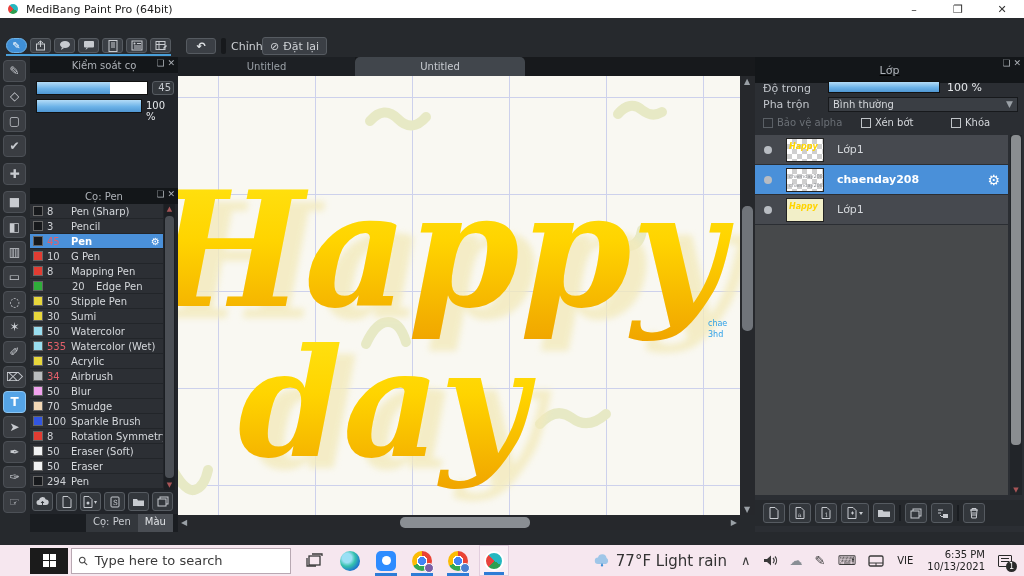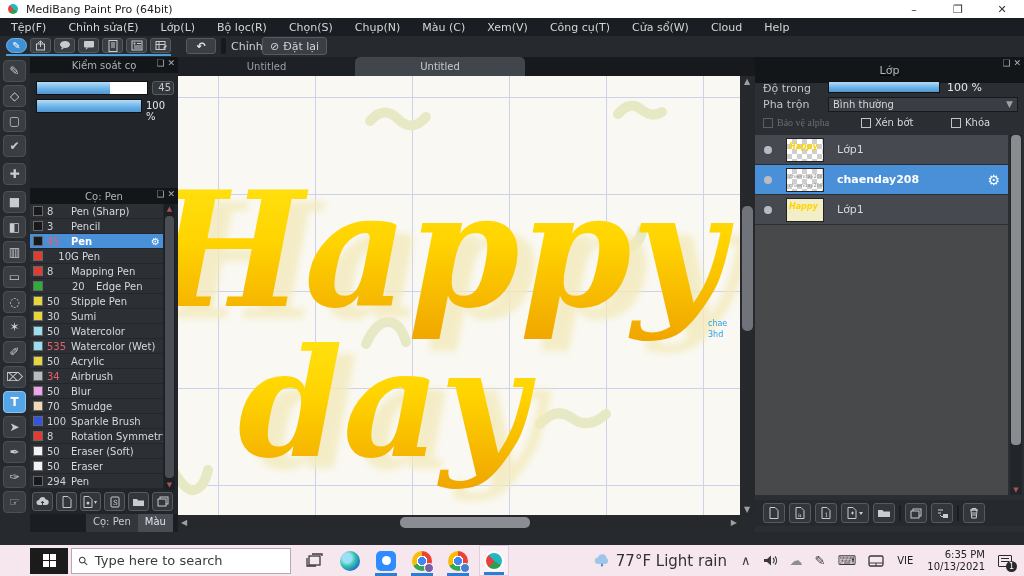--- a/index.html
+++ b/index.html
@@ -94,21 +94,21 @@
   #rp-head { height:26px;text-decoration:underline; }
   .rp-label { position:absolute; font-size:11px; color:#c2c6cc; }
   #op-slider { position:absolute; left:73px; top:24px; width:112px; height:12px; border:1px solid #111;
                background:linear-gradient(180deg,#b4dcf7,#6db3e8 55%,#4f97d3); }
   #op-val { position:absolute; left:192px; top:24px; font-size:11px; color:#e4e7ea; }
   #blend-box { position:absolute; left:73px; top:40px; width:190px; height:15px; background:#3a3e44; border:1px solid #17191c;
                font-size:10px; color:#d5d8dc; padding:1px 4px; }
   #blend-box .car { position:absolute; right:4px; top:1px; color:#9aa0a6; font-size:9px; }
   .chk { position:absolute; top:60px; display:flex; align-items:center; gap:4px; font-size:10px; color:#d5d8dc; }
   .chk .box { width:10px; height:10px; border:1px solid #c0c4c8; background:transparent; }
-  .chk.dim { color:#6a6f75;font-family:Liberation Serif, serif; } .chk.dim .box { border-color:#5a5f65; }
+  .chk.dim { color:#6a6f75; } .chk.dim .box { border-color:#5a5f65; }
 
   #layers { position:absolute; left:0; top:78px; width:253px; }
   .l-row { height:29px; background:#46494f; margin-bottom:1px; display:flex; align-items:center; position:relative; }
   .l-row.sel { background:#4a90d9; }
   .l-dot { width:8px; height:8px; border-radius:50%; background:#b8bcc2; margin-left:9px; flex:0 0 auto; }
   .l-thumb { width:38px; height:24px; margin-left:14px; border:1px solid #222; flex:0 0 auto; position:relative; overflow:hidden;
              background:conic-gradient(#cfcfcf 0 25%,#fff 0 50%,#cfcfcf 0 75%,#fff 0) 0 0/10px 10px; }
   .l-thumb.solid { background:#f2efc8; }
   .l-mini { position:absolute; left:2px; top:3px; font-size:8px; font-weight:bold; color:#ffd400; line-height:9px; font-style:italic; }
   .l-mini.txt { color:#8a8d92; font-size:5px; font-style:normal; font-weight:normal; }
@@ -168,34 +168,20 @@
   <div id="titlebar" class="abs">
     <div id="logo"></div>
     <div id="title-text">MediBang Paint Pro (64bit)</div>
     <div id="win-controls">
       <div class="wctl">–</div>
       <div class="wctl">❐</div>
       <div class="wctl">✕</div>
     </div>
   </div>
 
-  <div id="menubar" class="abs">
-    <div class="menu-item">Tệp(F)</div>
-    <div class="menu-item">Chỉnh sửa(E)</div>
-    <div class="menu-item">Lớp(L)</div>
-    <div class="menu-item">Bộ lọc(R)</div>
-    <div class="menu-item">Chọn(S)</div>
-    <div class="menu-item">Chụp(N)</div>
-    <div class="menu-item">Màu (C)</div>
-    <div class="menu-item">Xem(V)</div>
-    <div class="menu-item">Công cụ(T)</div>
-    <div class="menu-item">Cửa sổ(W)</div>
-    <div class="menu-item">Cloud</div>
-    <div class="menu-item">Help</div>
-  </div>
 
   <div id="toolbar" class="abs">
     <div id="tb-group">
       <div class="tb-btn sel">✎</div>
       <div class="tb-btn">
         <svg width="11" height="11" viewBox="0 0 11 11">
             <rect x="1.5" y="4" width="8" height="6" fill="none" stroke="#c8cbd0"></rect>
             <path d="M5.5 7V1M3 3l2.5-2L8 3" fill="none" stroke="#c8cbd0"></path>
           </svg>
       </div>
@@ -337,21 +323,21 @@
             <span class="b-name">Pencil</span>
           </div>
         <div class="b-row sel">
             <span class="sw" style="background: rgb(23, 25, 28);"></span>
             <span class="b-size" style="color: rgb(226, 96, 106);">45</span>
             <span class="b-name">Pen</span>
             <span class="b-gear">⚙</span>
           </div>
         <div class="b-row">
             <span class="sw" style="background: rgb(226, 60, 50);"></span>
-            <span class="b-size" style="color: rgb(207, 210, 214); text-align: right;">10</span>
+            <span class="b-size" style="color: rgb(207, 210, 214);">10</span>
             <span class="b-name">G Pen</span>
           </div>
         <div class="b-row">
             <span class="sw" style="background: rgb(226, 60, 50);"></span>
             <span class="b-size" style="color: rgb(207, 210, 214);">8</span>
             <span class="b-name">Mapping Pen</span>
           </div>
         <div class="b-row">
             <span class="sw" style="background: rgb(47, 174, 58);"></span>
             <span class="b-size" style="color: rgb(207, 210, 214); margin-left: 29px;">20</span>

